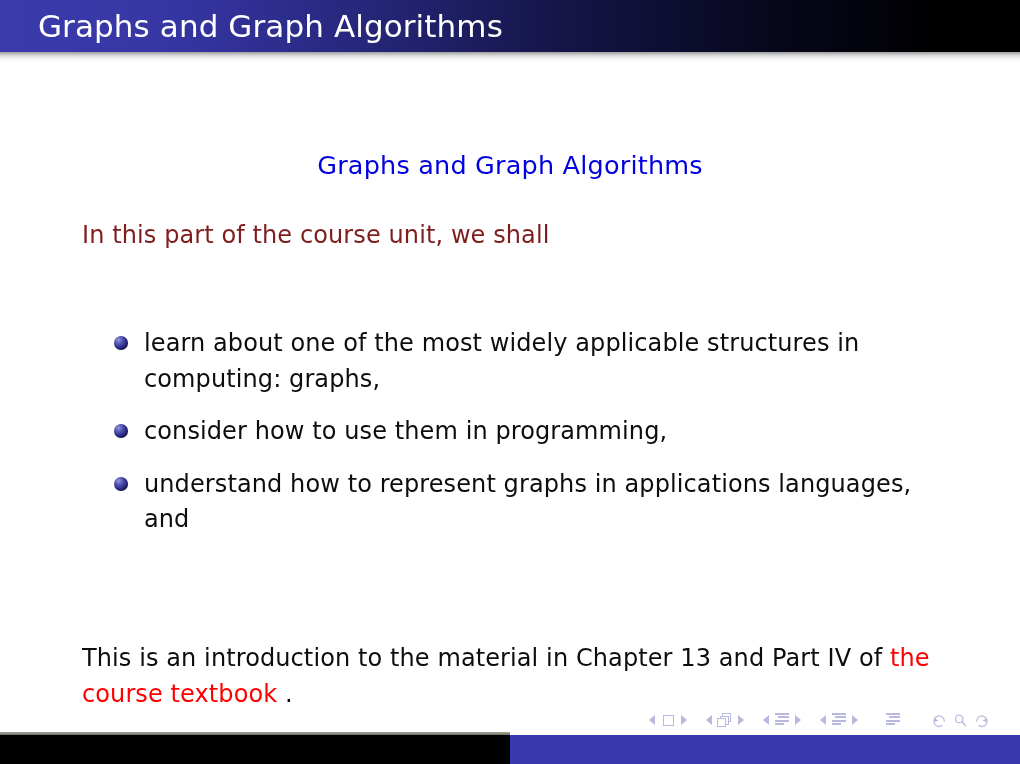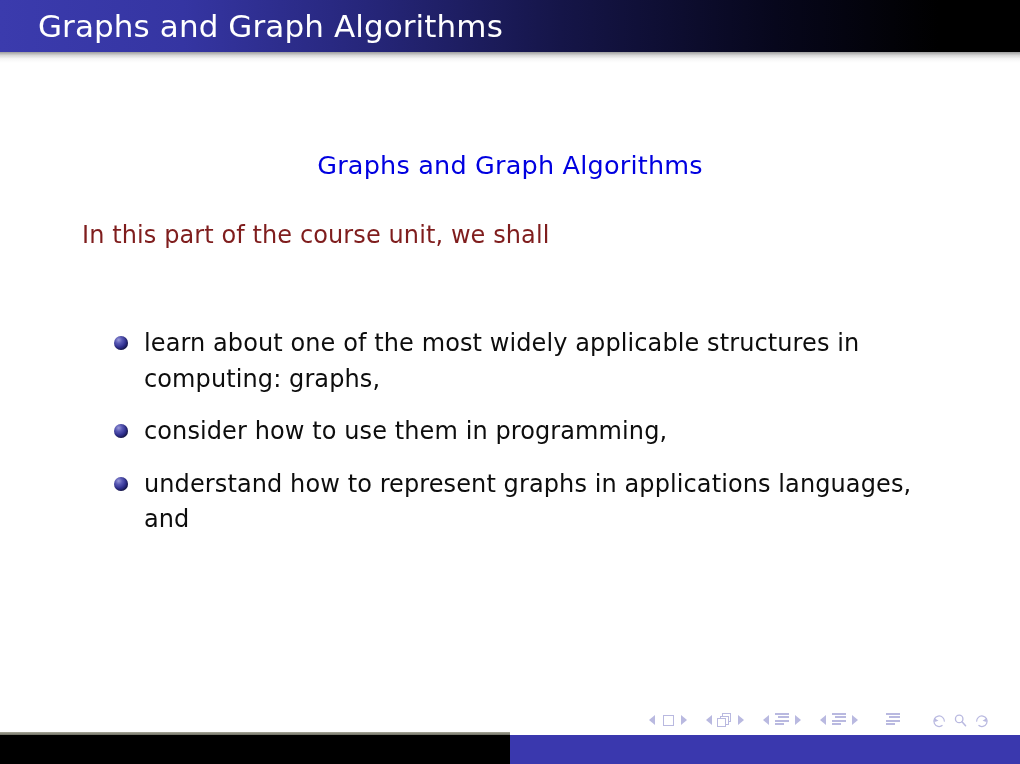--- a/index.html
+++ b/index.html
@@ -268,20 +268,23 @@
     </div>
 
     <div class="item">
       <span class="ball"></span>
       <span class="item-text">understand how to represent graphs in applications languages, and</span>
     </div>
 
 
   </div>
 
+  <div class="closing">
+    <span>This is an introduction to the material in Chapter 13 and Part IV of </span><a class="linkred" href="#" style="text-decoration:none">the course textbook</a><span> .</span>
+  </div>
 
 </div>
 
 <div class="navsymbols">
 
   <div class="navgroup">
     <span class="nav-arrow left"></span>
     <span class="nav-glyph">
         <span class="nav-sq"></span>
       </span>

